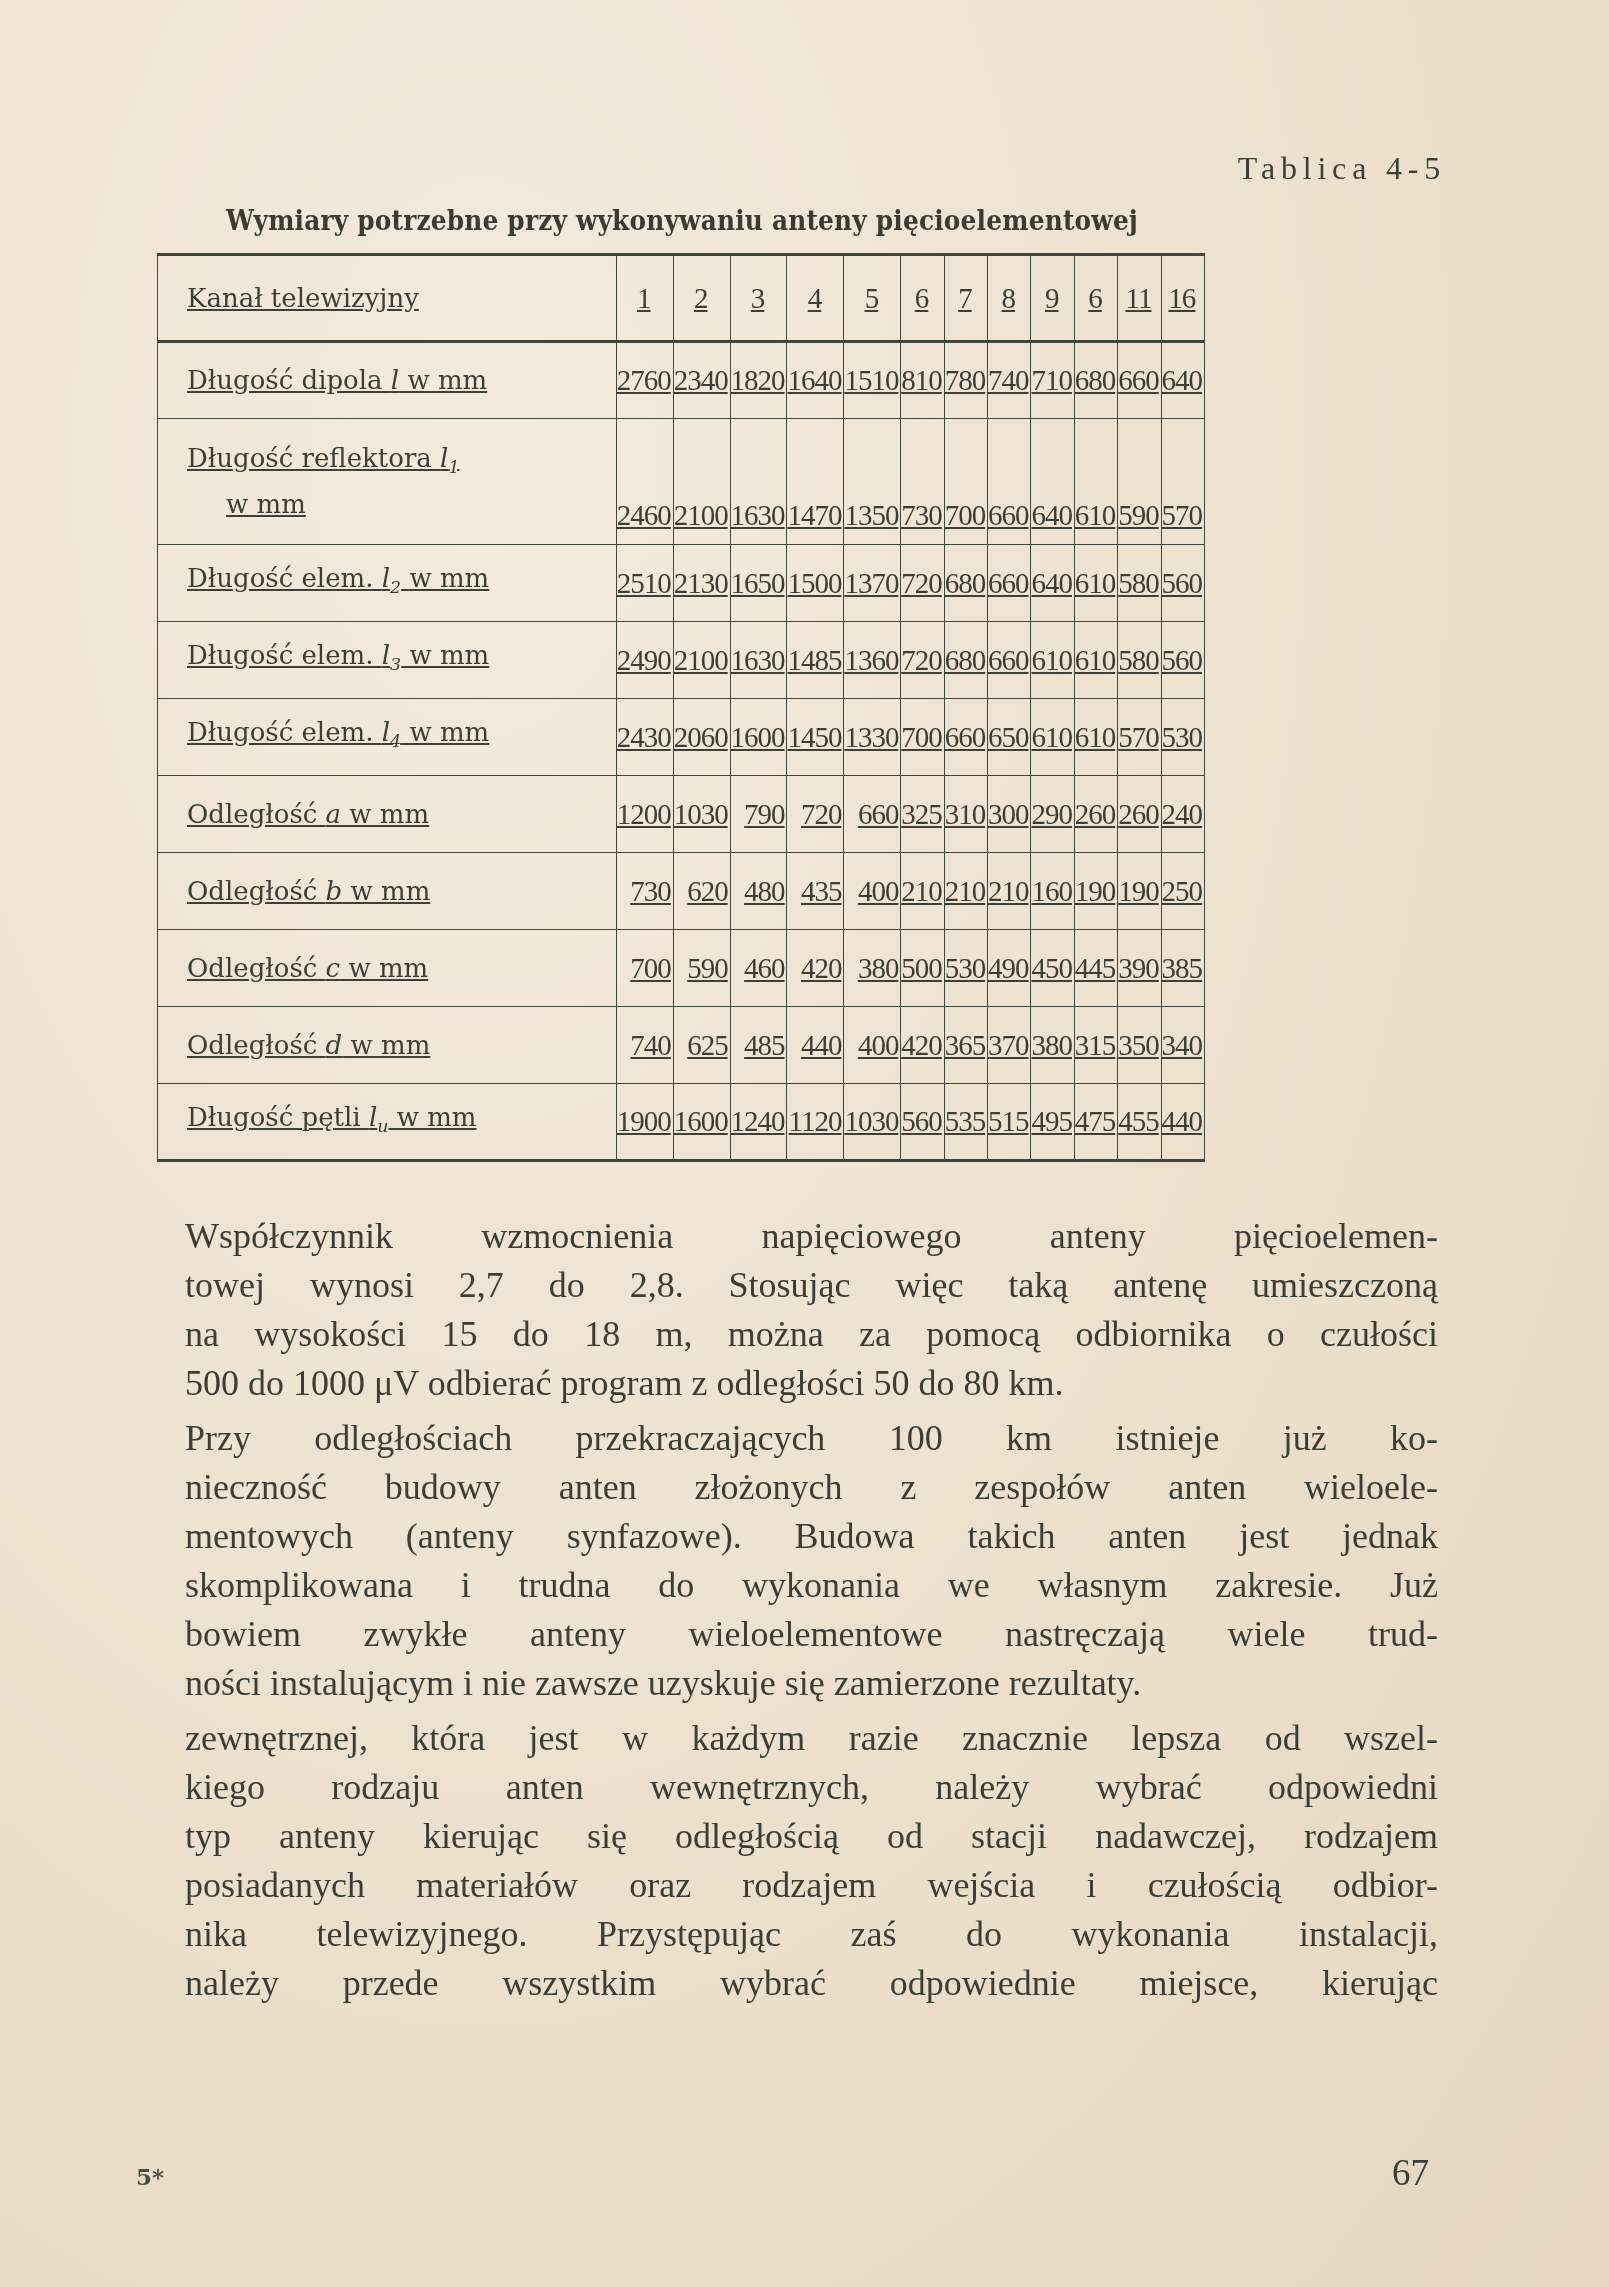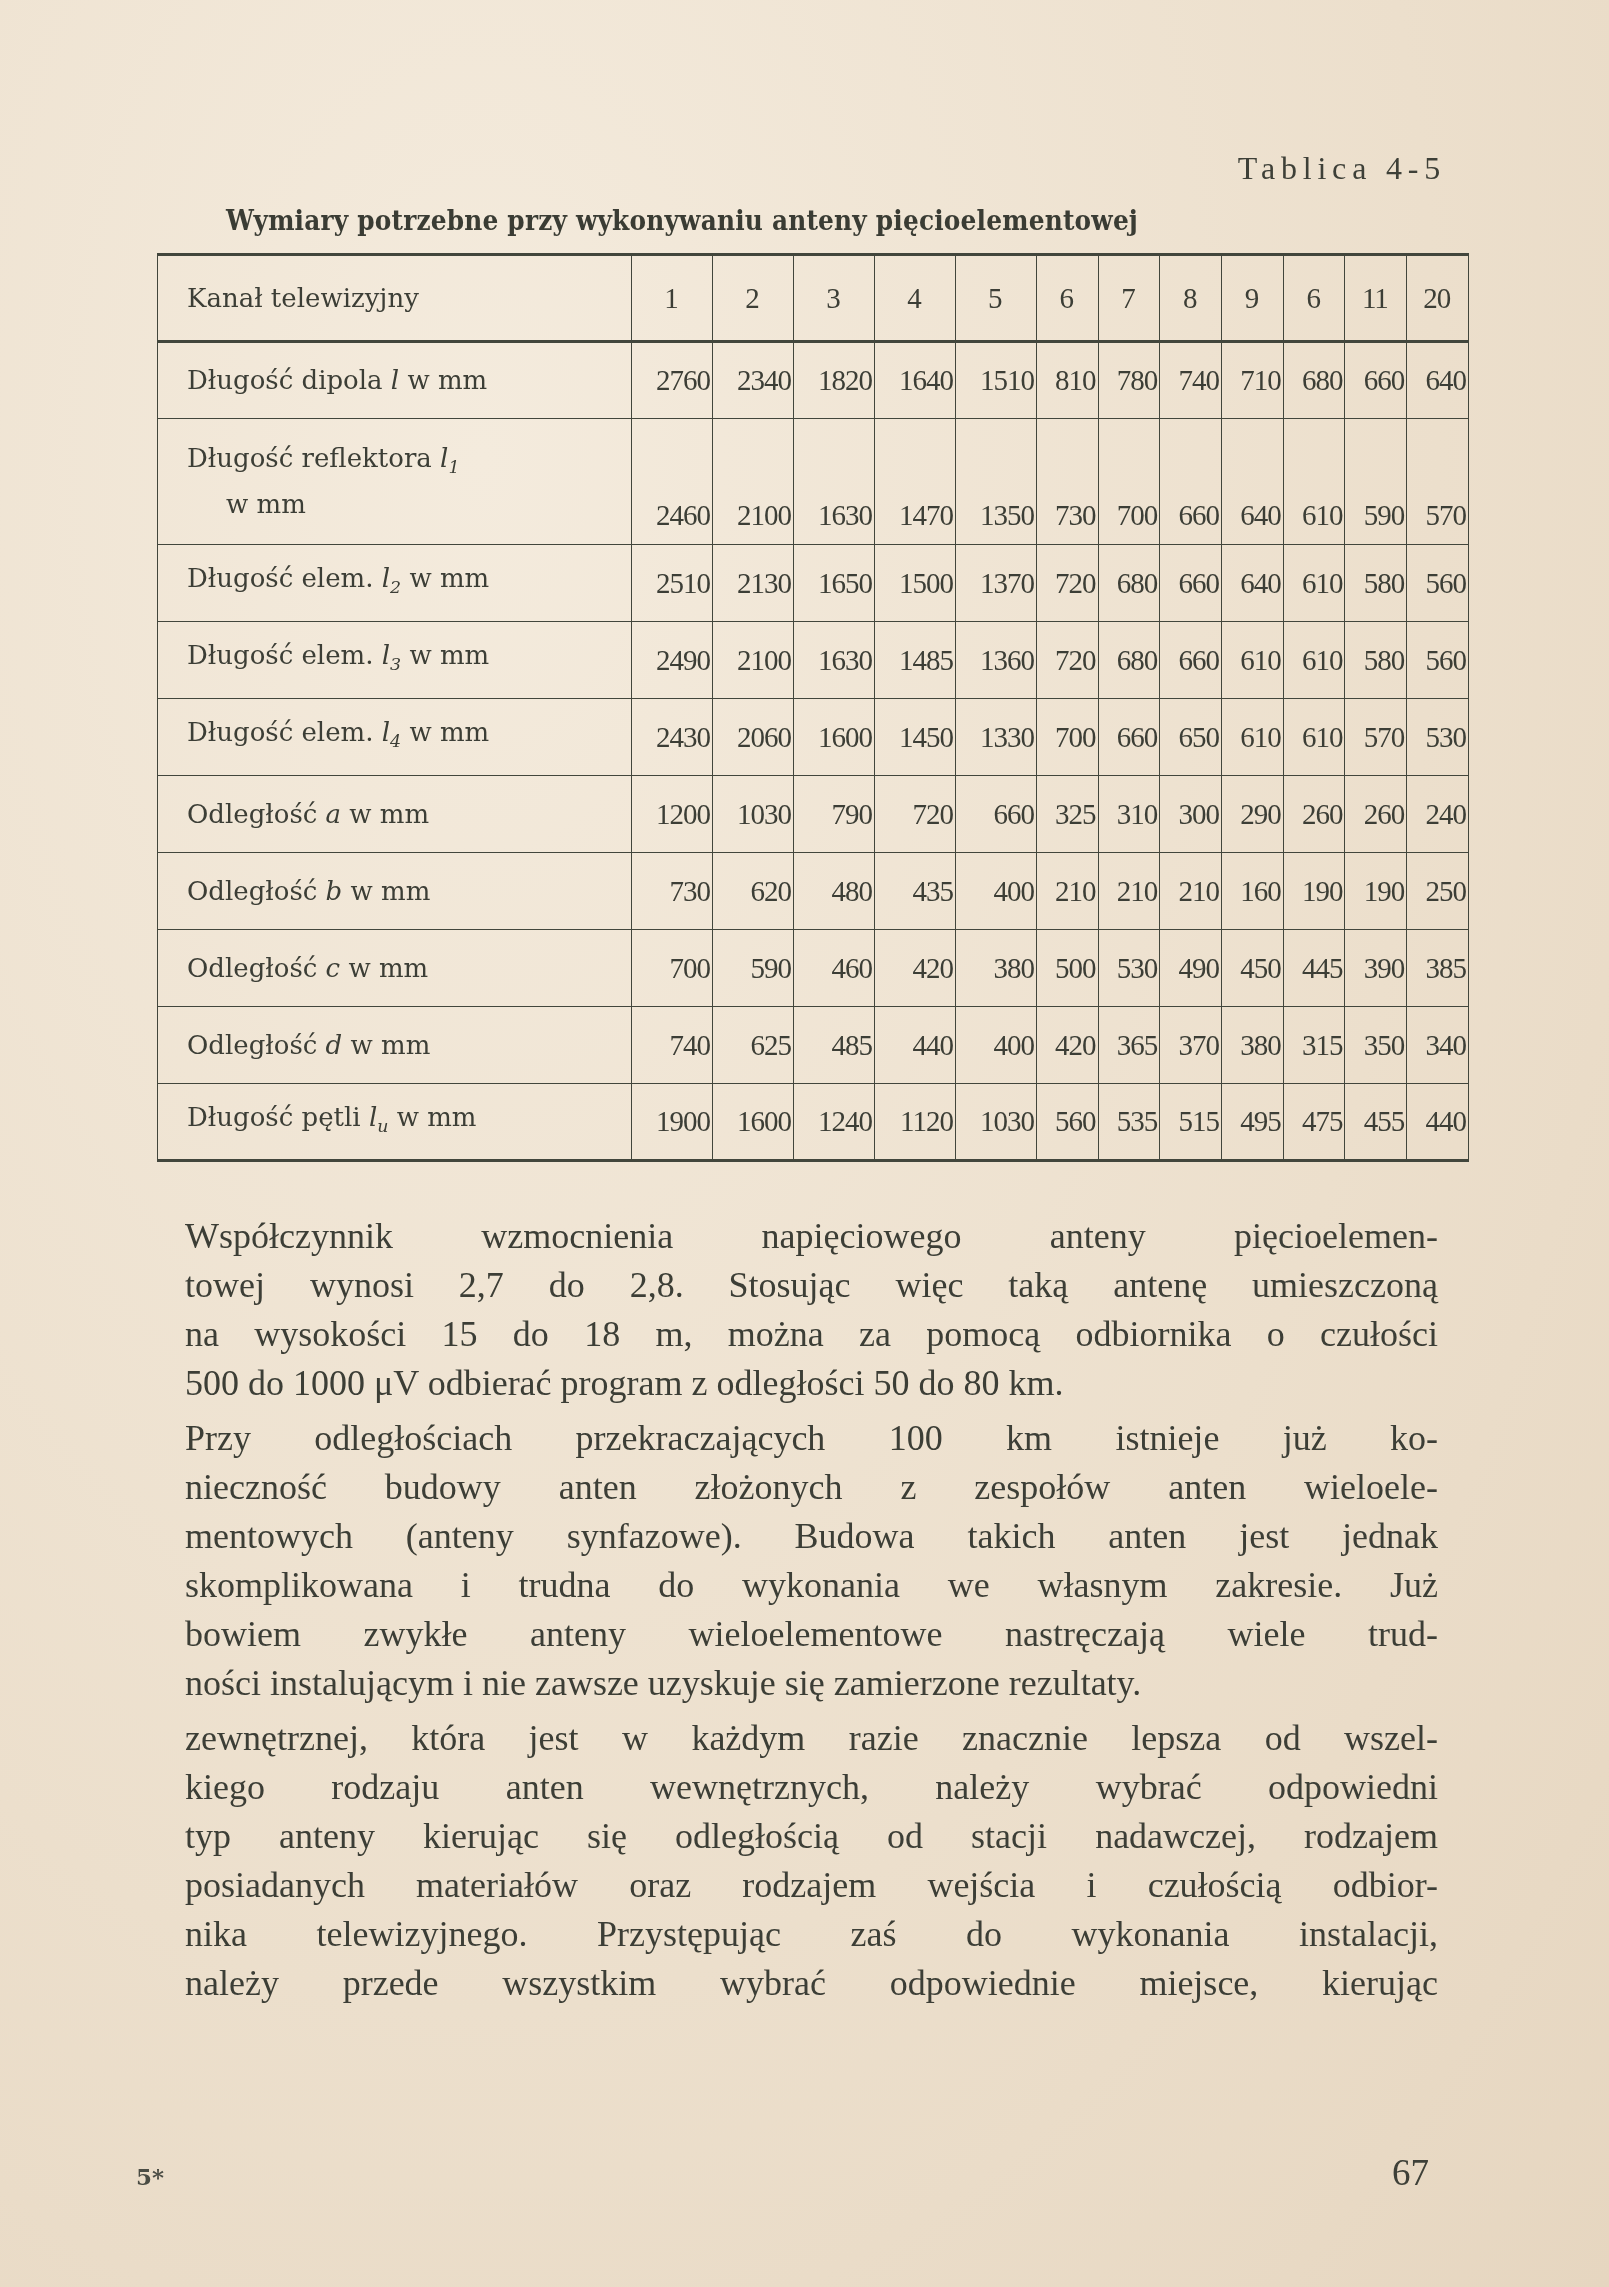--- a/index.html
+++ b/index.html
@@ -19,25 +19,26 @@
       color: #3e4038;
     }
     .table-title {
       position: absolute; left: 214px; top: 205px; width: 1188px;
       font-family: "DejaVu Serif", serif; font-weight: bold; font-size: 27px;
       letter-spacing: 0.2px; color: #3a3c34;
       transform: scaleX(0.92); transform-origin: left center;
     }
 
     .data-table {
-      position: absolute; left: 145px; top: 253px; width: 1312px;
+      position: absolute; left: 145px; top: 253px; width: 1048px;
       border-collapse: collapse;
       border-top: 3.9px solid #42463c;
       border-bottom: 3.9px solid #42463c;
       font-family: "Liberation Serif", serif;
+      text-decoration: underline;
     }
     .data-table td, .data-table th {
       padding: 0; font-weight: normal; color: #3c3e36;
     }
     .data-table .label-cell {
       width: 444px; text-align: left; padding-left: 29px;
       font-family: "DejaVu Serif", serif; font-size: 26px;
       border-left: 1.9px solid #42463c;
       border-right: 1.9px solid #42463c;
       border-bottom: 1.9px solid #42463c;
@@ -95,21 +96,21 @@
           <td class="val-cell">2</td>
           <td class="val-cell">3</td>
           <td class="val-cell">4</td>
           <td class="val-cell">5</td>
           <td class="val-cell">6</td>
           <td class="val-cell">7</td>
           <td class="val-cell">8</td>
           <td class="val-cell">9</td>
           <td class="val-cell">6</td>
           <td class="val-cell">11</td>
-          <td class="val-cell">20</td>
+          <td class="val-cell">16</td>
         </tr>
     <tr class="data-row">
           <td class="label-cell"><span style="white-space: pre;">Długość dipola </span><span class="sym">l</span><span style="white-space: pre;"> w mm</span></td>
           <td class="val-cell">2760</td>
           <td class="val-cell">2340</td>
           <td class="val-cell">1820</td>
           <td class="val-cell">1640</td>
           <td class="val-cell">1510</td>
           <td class="val-cell">810</td>
           <td class="val-cell">780</td>

